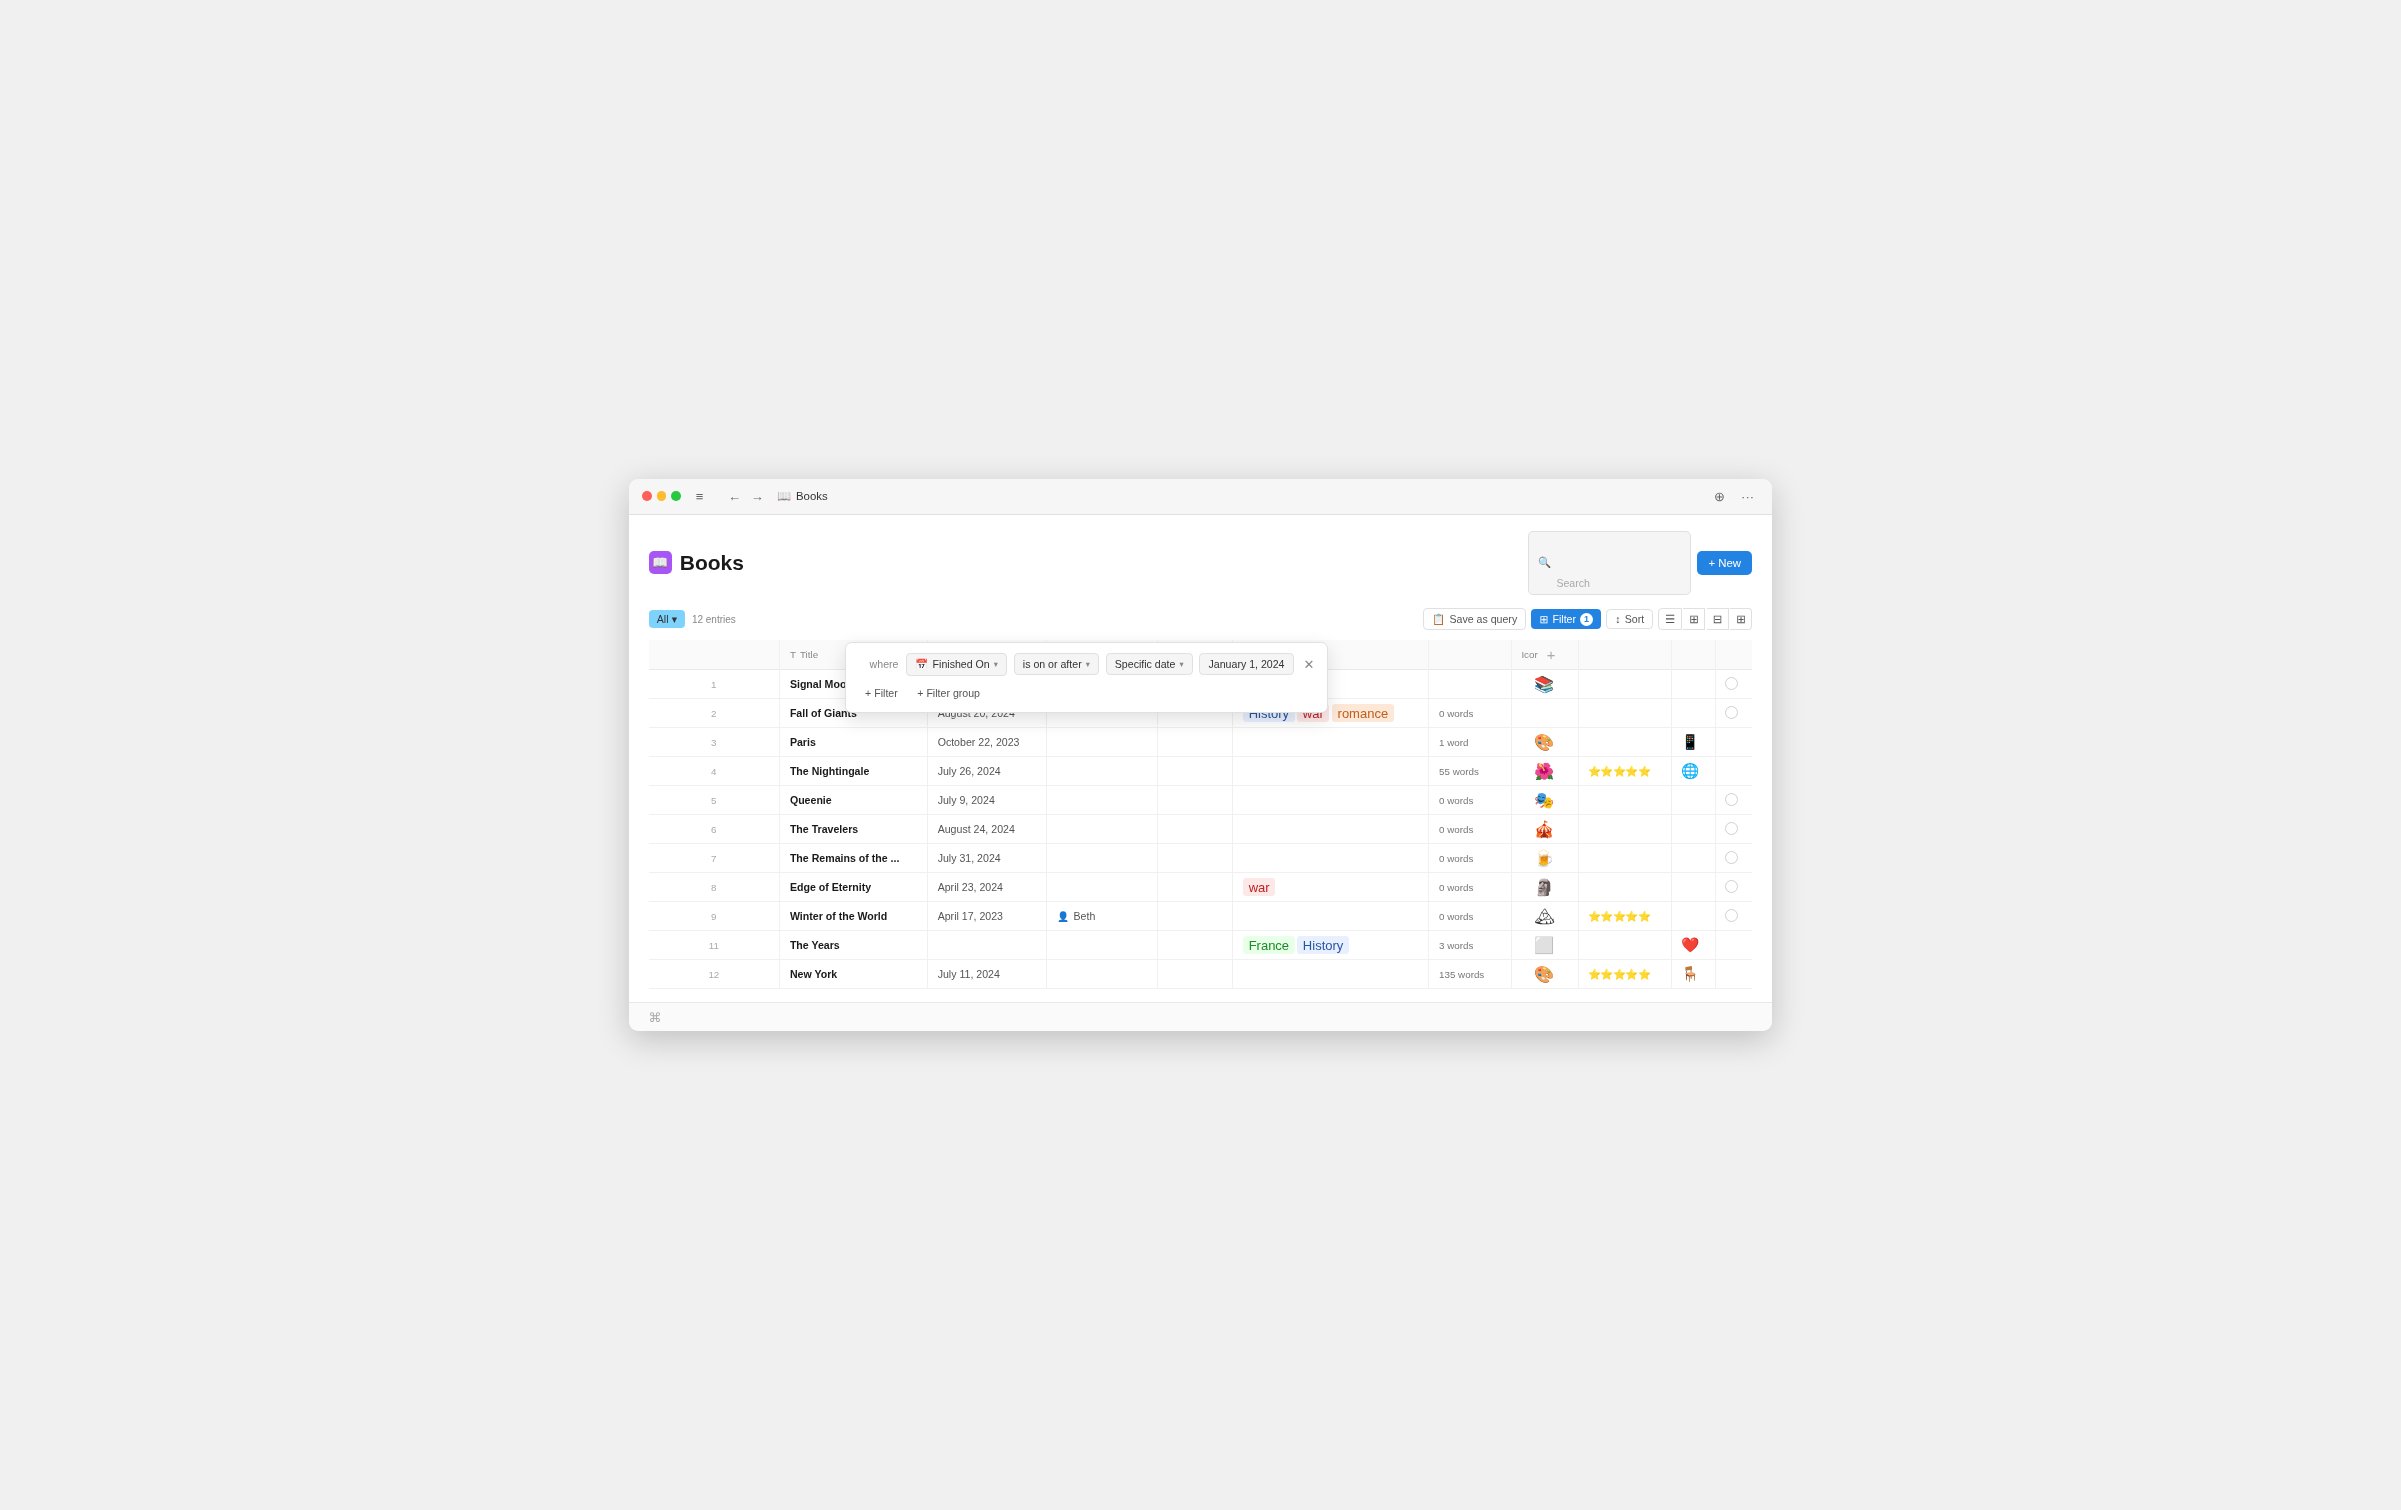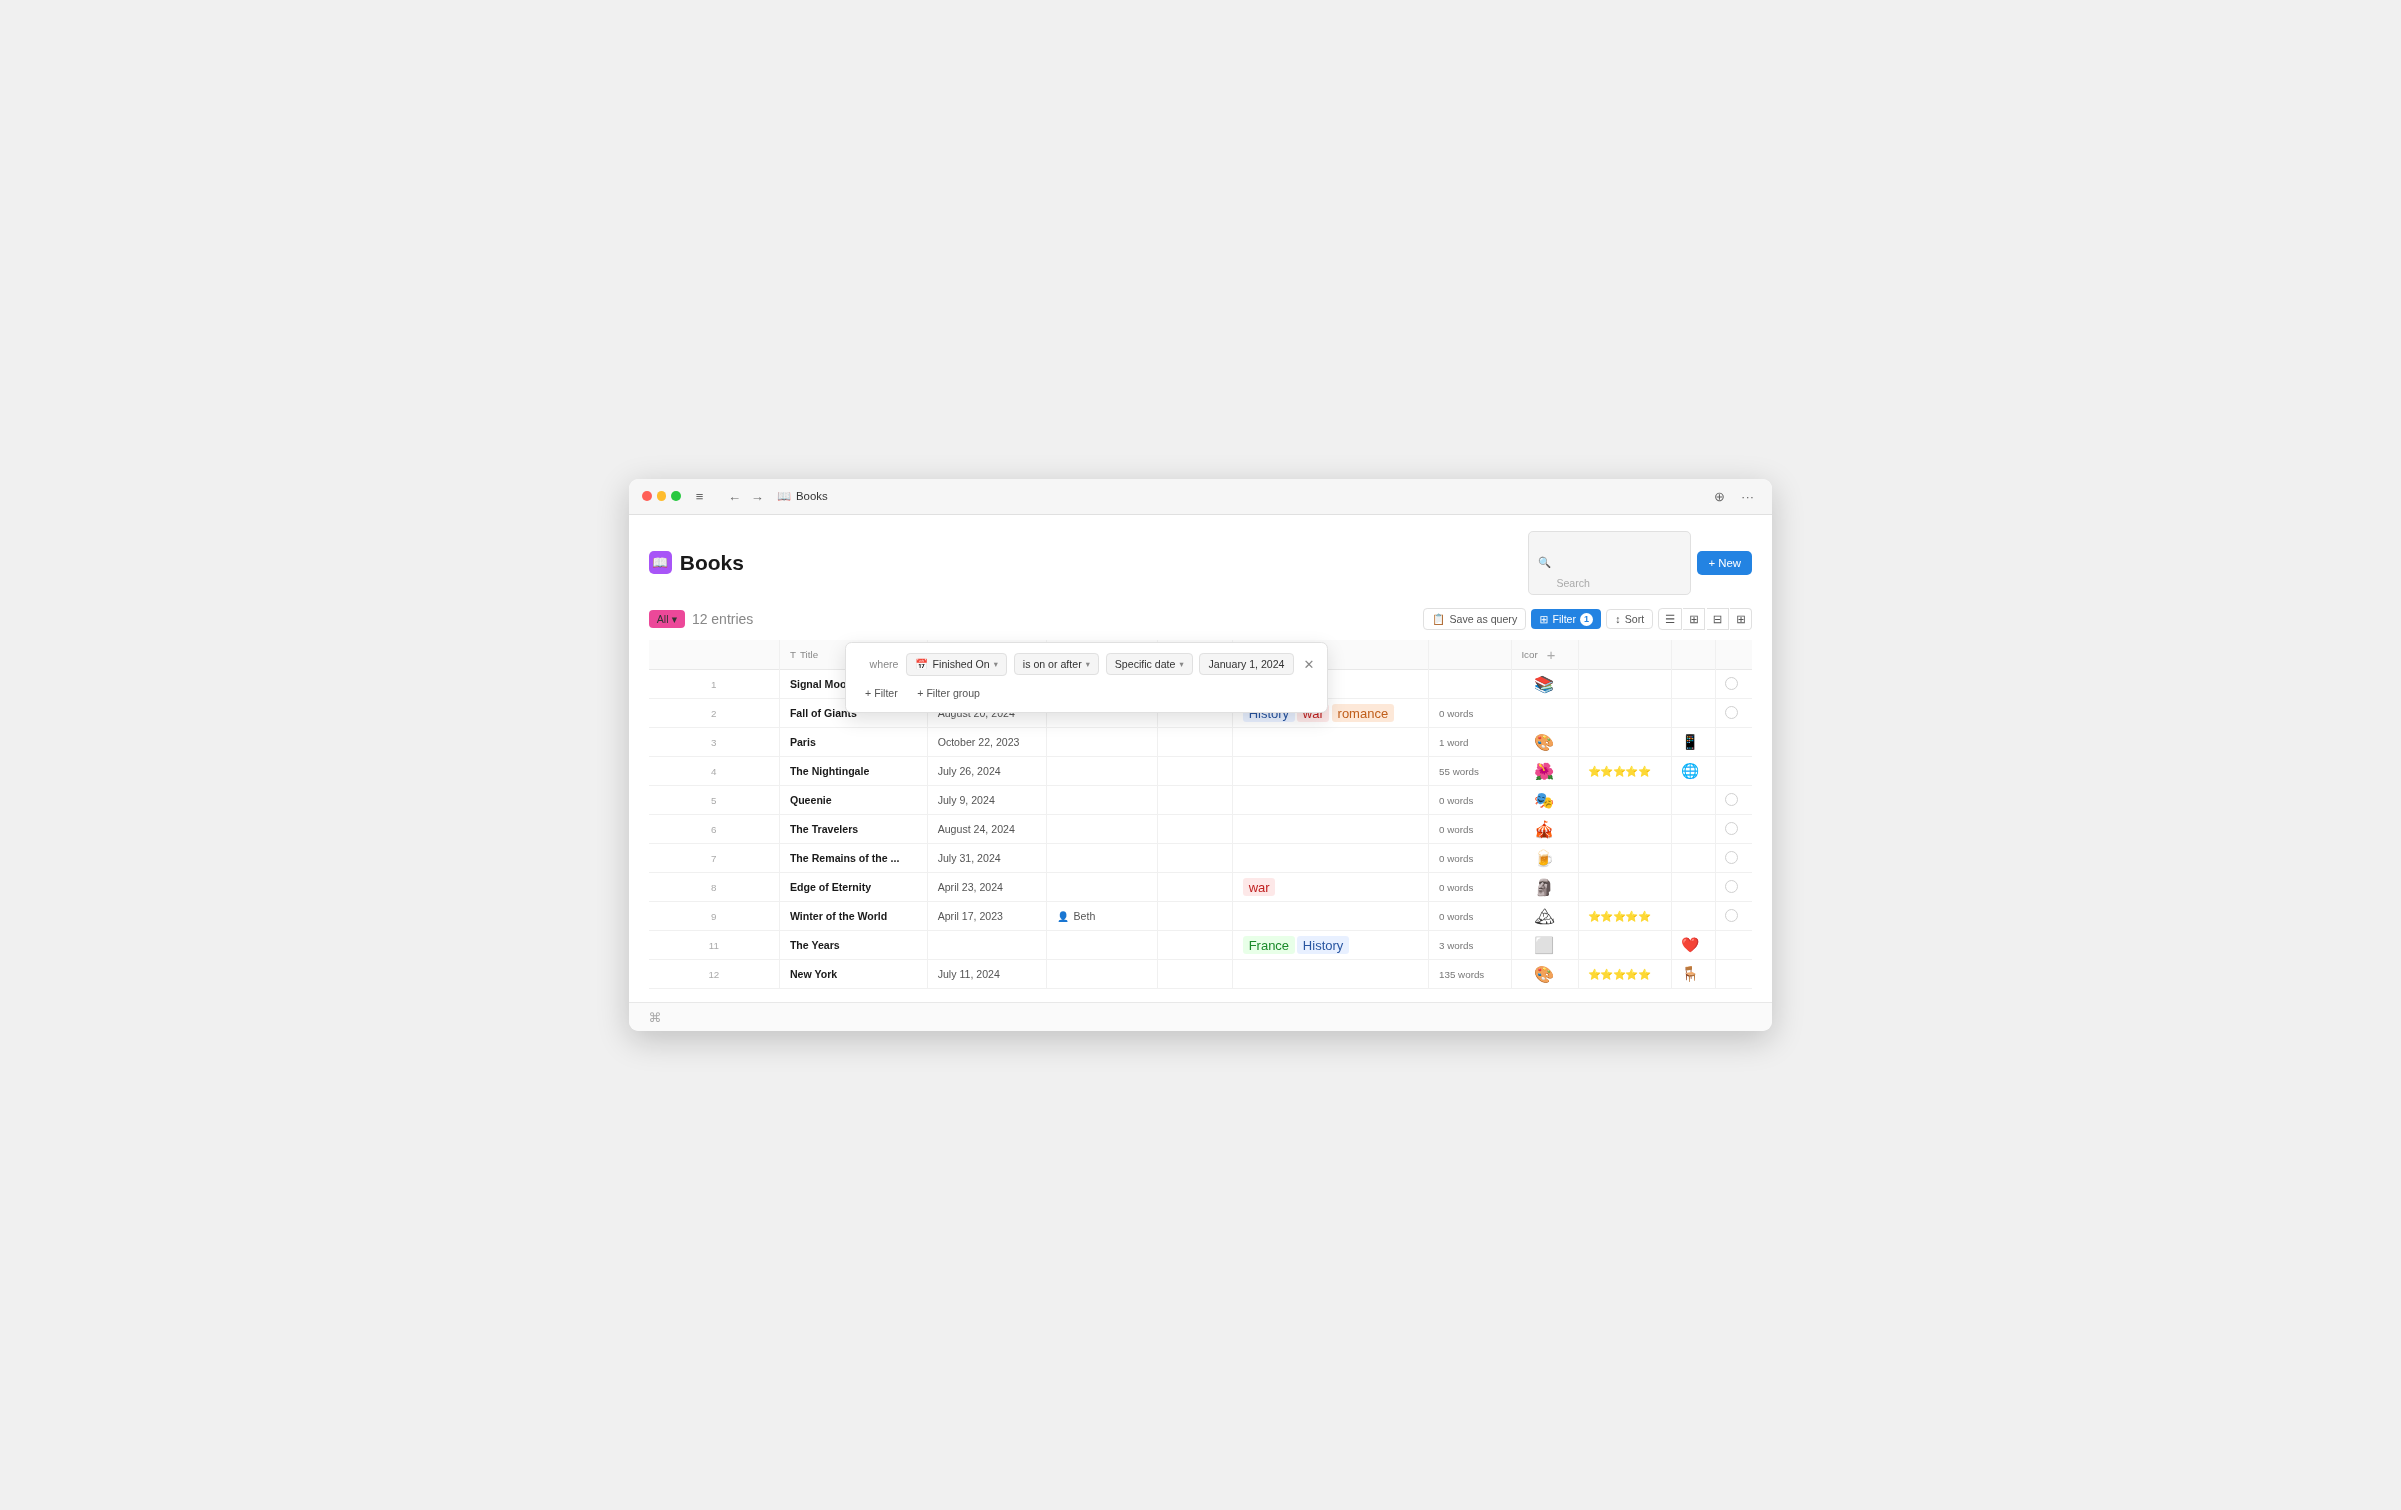--- a/index.html
+++ b/index.html
@@ -158,30 +158,30 @@
       align-items: center;
       gap: 6.5px;
       margin-bottom: 3.3px;
       padding-bottom: 6.5px;
       position: relative;
     }
     .all-btn {
       display: flex;
       align-items: center;
       gap: 3.3px;
-      background: #ec4899;
+      background: #7dd3fc;
       border: none;
       border-radius: 4.1px;
       padding: 3.3px 8.2px;
       font-size: 10.6px;
       cursor: pointer;
       color: #333;
     }
     .entries-count {
-      font-size: 14px;
+      font-size: 10px;
       color: #888;
     }
     .toolbar-right {
       margin-left: auto;
       display: flex;
       align-items: center;
       gap: 4.9px;
     }
     .toolbar-btn {
       display: flex;

